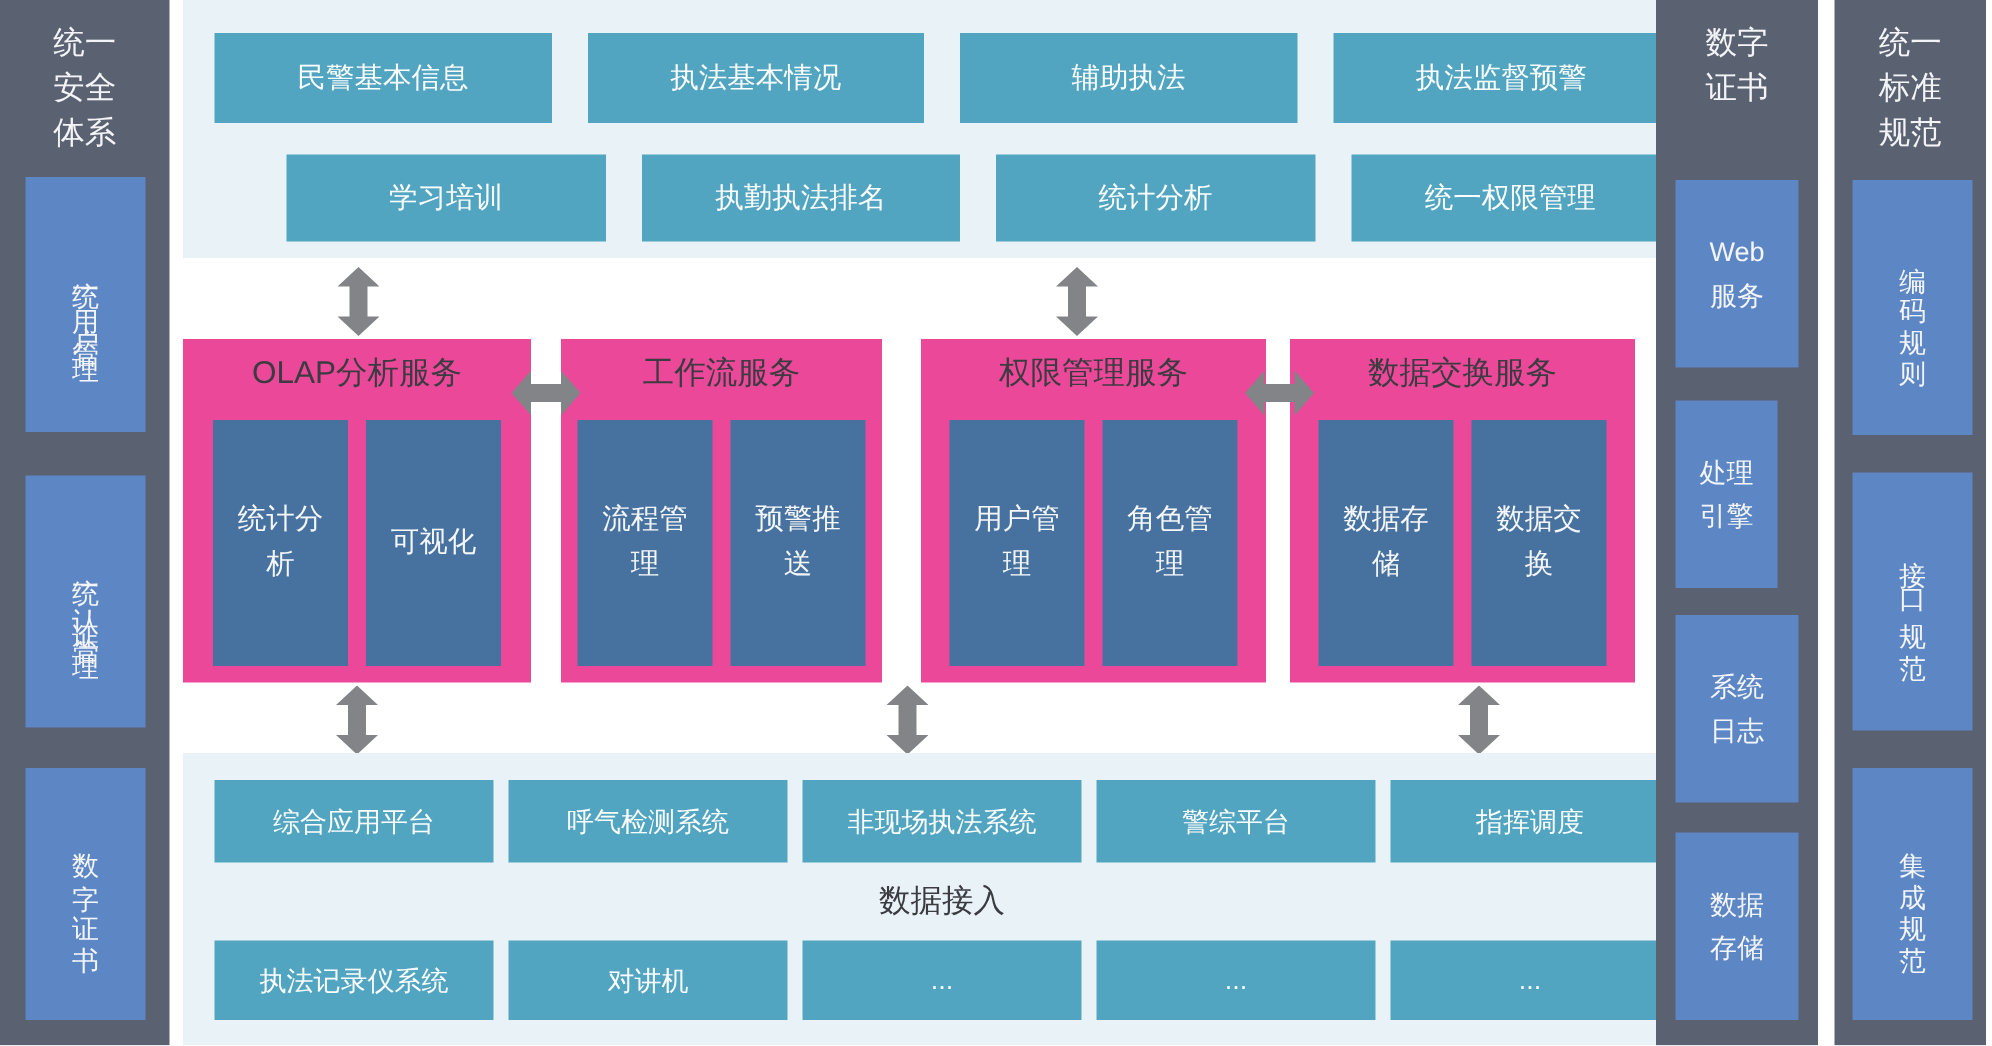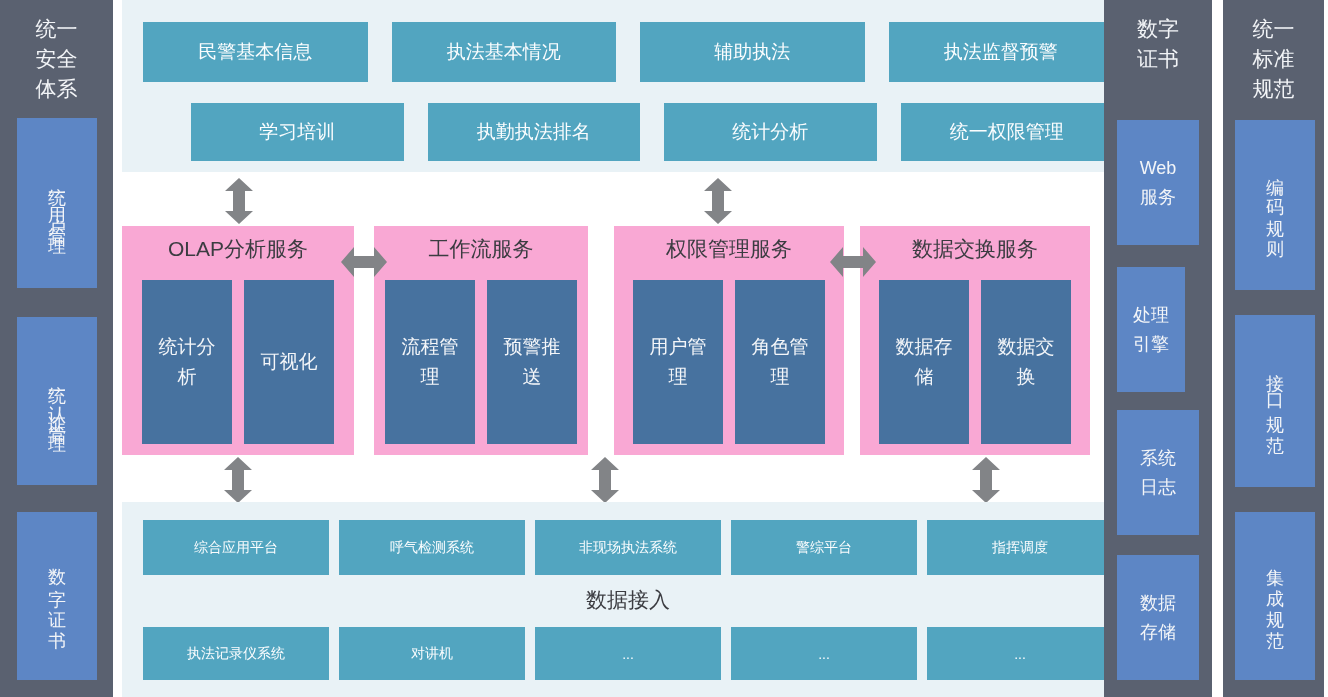--- a/index.html
+++ b/index.html
@@ -19,26 +19,26 @@
   .ls-4{letter-spacing:21px;}
   .mtext{width:48px;text-align:center;font-size:18px;line-height:29px;word-break:break-all;}
 
   
   .panel{position:absolute;background:#e9f2f6;padding-left:44px;}
   .prow{position:absolute;left:0;right:0;display:flex;padding:0 21px;box-sizing:border-box;}
   .prow-top{gap:24px;}
   .prow-bottom{gap:10px;}
   .tealbox{flex:1;background:#52a5c0;color:#fbfdfe;display:flex;align-items:center;
            justify-content:center;font-size:19px;}
-  .tealbox.small{font-size:14px;}
+  .tealbox.small{font-size:18px;}
   .data-access{position:absolute;left:0;right:0;top:84px;text-align:center;color:#3b3c41;
                font-size:21px;}
 
   
-  .group{position:absolute;top:226px;height:229px;background:#f9a8d4;}
+  .group{position:absolute;top:226px;height:229px;background:#ec4899;}
   .group-title{text-align:center;color:#3b3c41;font-size:21px;margin-top:8px;line-height:30px;}
   .group-boxes{display:flex;justify-content:center;gap:12px;margin-top:16px;}
   .navybox{width:90px;height:164px;background:#47729f;color:#f4f6f9;display:flex;
            align-items:center;justify-content:center;}
   .navybox span{display:block;width:62px;text-align:center;font-size:19px;line-height:30px;
                 word-break:break-all;}
 
   
   .arrow{position:absolute;}
   .arrow polygon{fill:#828487;}

